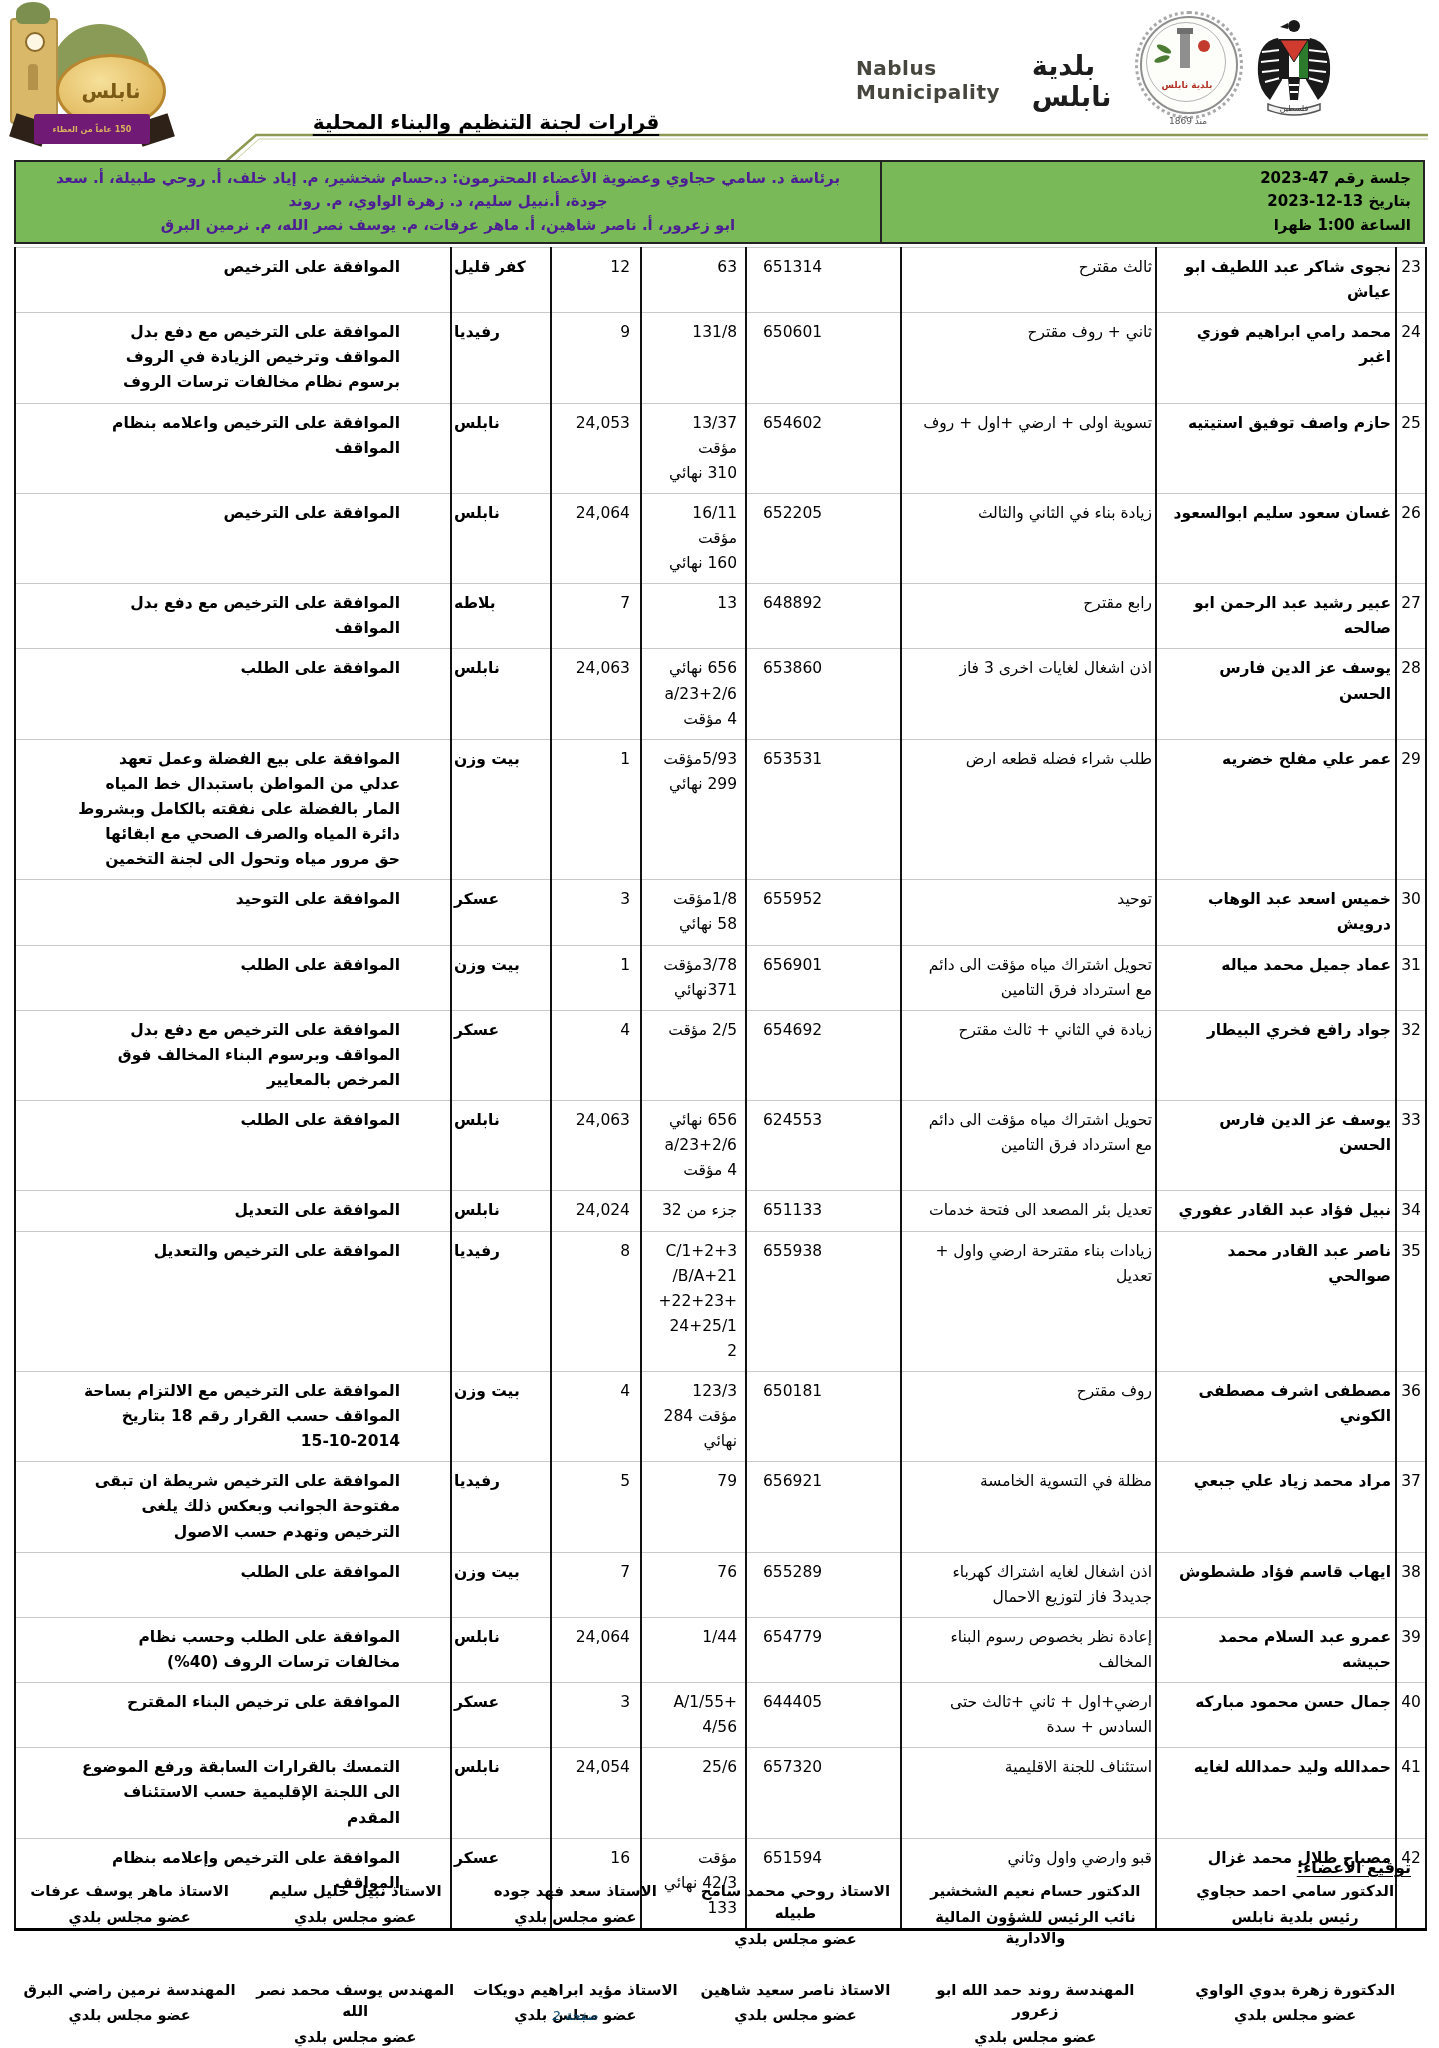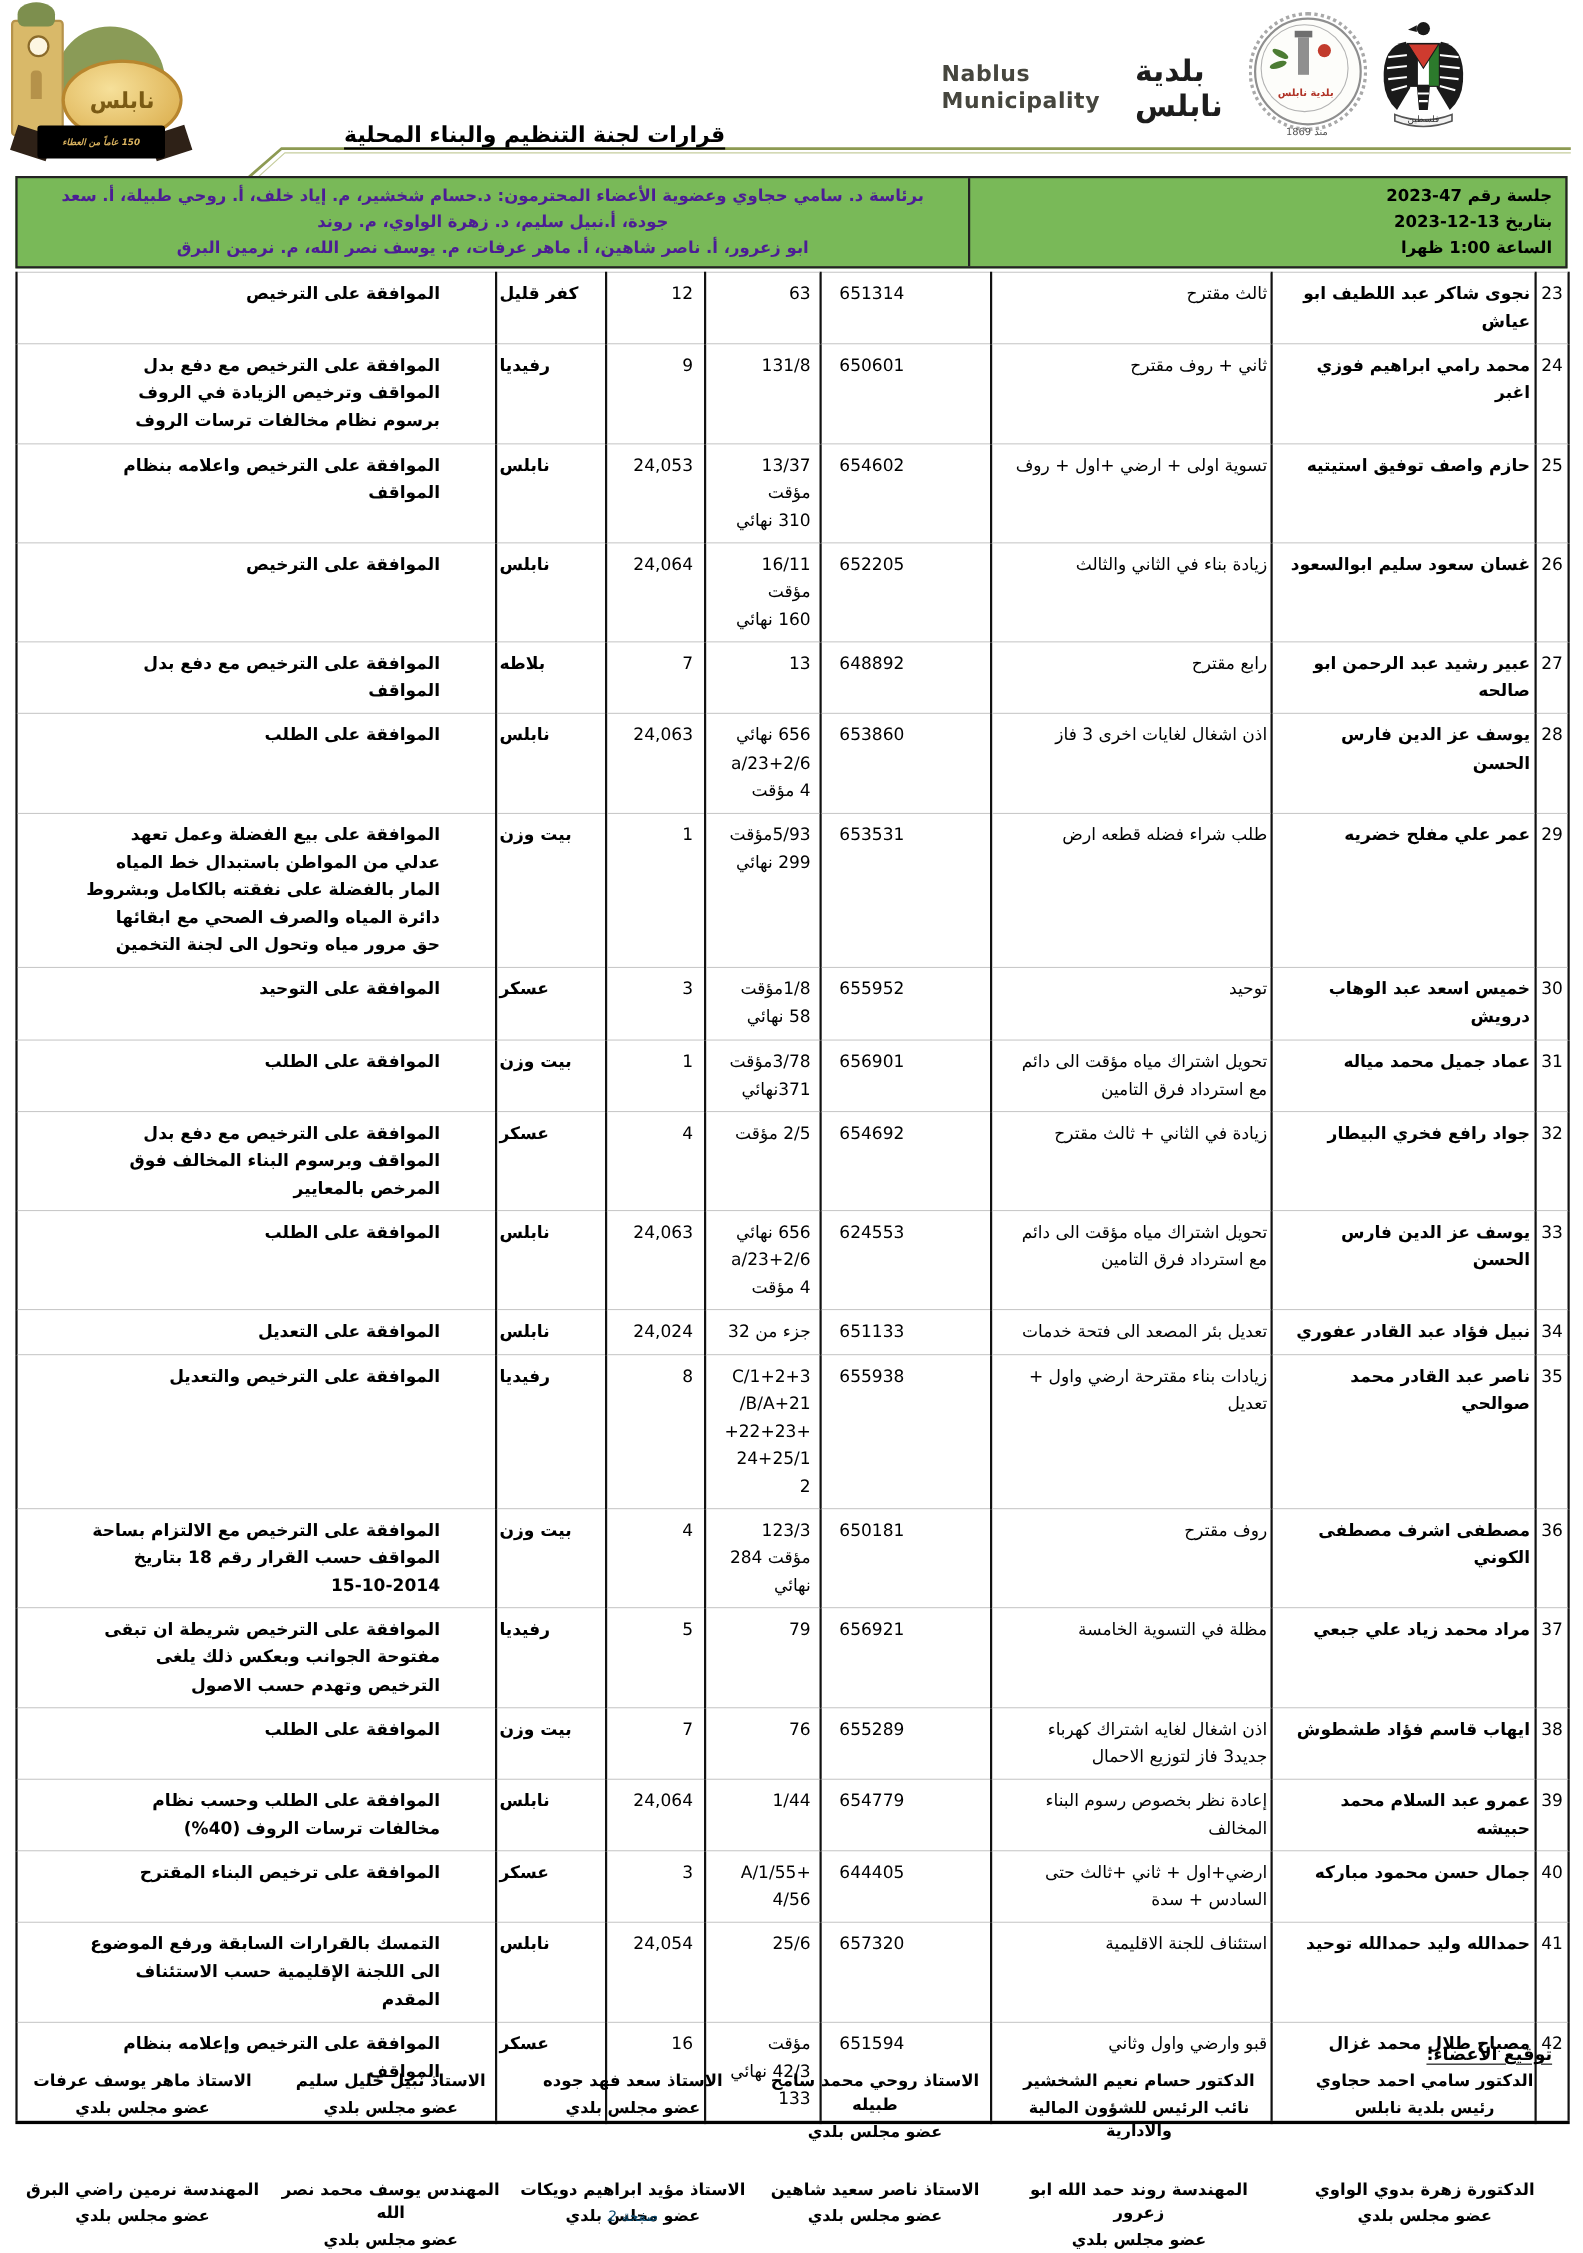--- a/index.html
+++ b/index.html
@@ -10,21 +10,21 @@
   #anniv-tower{position:absolute;left:4px;top:14px;width:44px;height:102px;background:#d9b969;border:2px solid #b5924a;border-radius:4px;}
   #anniv-tower .dome{position:absolute;left:4px;top:-18px;width:34px;height:22px;background:#7d8f4e;border-radius:50% 50% 6px 6px;}
   #anniv-tower .clock{position:absolute;left:13px;top:12px;width:16px;height:16px;background:#fdf6e2;border:2px solid #8a6a2a;border-radius:50%;}
   #anniv-tower .win{position:absolute;left:16px;top:44px;width:10px;height:26px;background:#b5924a;border-radius:4px 4px 0 0;}
   #anniv-dome{position:absolute;left:44px;top:20px;width:100px;height:62px;background:#8a9b57;border-radius:52px 52px 10px 10px;}
   #anniv-oval{position:absolute;left:50px;top:50px;width:104px;height:68px;background:radial-gradient(ellipse at 40% 35%,#f6e09a,#d8a844);border:3px solid #b8862e;border-radius:50%;display:flex;align-items:center;justify-content:center;font-size:20px;font-weight:bold;color:#7a5a14;}
   #anniv-ribbon{position:absolute;left:8px;top:106px;width:156px;height:44px;}
   #anniv-ribbon .wing{position:absolute;width:34px;height:24px;background:#2e2117;top:8px;}
   #anniv-ribbon .wing.l{left:-2px;transform:rotate(18deg);}
   #anniv-ribbon .wing.r{right:-2px;transform:rotate(-18deg);}
-  #anniv-ribbon .band{position:absolute;left:20px;top:4px;width:116px;height:30px;background:#000000;color:#d9b25f;font-size:8px;font-weight:bold;display:flex;align-items:center;justify-content:center;text-align:center;border-radius:3px;font-style:italic;}
+  #anniv-ribbon .band{position:absolute;left:20px;top:4px;width:116px;height:30px;background:#701a75;color:#d9b25f;font-size:8px;font-weight:bold;display:flex;align-items:center;justify-content:center;text-align:center;border-radius:3px;}
 
   #header-mark{position:absolute;left:856px;top:50px;width:286px;direction:ltr;display:flex;align-items:baseline;gap:8px;justify-content:flex-start;}
   #header-mark .en{font-size:20px;font-weight:bold;color:#46463e;letter-spacing:.5px;}
   #header-mark .ar{font-size:27px;font-weight:800;color:#1d1d1d;}
 
   #municipal-seal{position:absolute;left:1138px;top:14px;width:102px;height:122px;}
   #municipal-seal .ring{position:absolute;left:2px;top:2px;width:94px;height:94px;border:2px solid #8f8f8f;outline:3px dotted #a9a9a9;outline-offset:2px;border-radius:50%;background:#fdfdfa;}
   #municipal-seal .ring2{position:absolute;left:8px;top:8px;width:78px;height:78px;border:1px solid #b3b3b3;border-radius:50%;}
   #municipal-seal .tower{position:absolute;left:42px;top:20px;width:10px;height:34px;background:#8f8f8f;}
   #municipal-seal .tower:before{content:"";position:absolute;left:-3px;top:-6px;width:16px;height:6px;background:#6f6f6f;}
@@ -348,21 +348,21 @@
           <td class="request">ارضي+اول + ثاني +ثالث حتى السادس + سدة</td>
           <td class="file">644405</td>
           <td class="plot">A/1/55+
 4/56</td>
           <td class="block">3</td>
           <td class="location">عسكر</td>
           <td class="decision">الموافقة على ترخيص البناء المقترح</td>
         </tr>
         <tr>
           <td class="no">41</td>
-          <td class="name">حمدالله وليد حمدالله توحيد</td>
+          <td class="name">حمدالله وليد حمدالله لغايه</td>
           <td class="request">استئناف للجنة الاقليمية</td>
           <td class="file">657320</td>
           <td class="plot">25/6</td>
           <td class="block">24,054</td>
           <td class="location">نابلس</td>
           <td class="decision">التمسك بالقرارات السابقة ورفع الموضوع الى اللجنة الإقليمية حسب الاستئناف المقدم</td>
         </tr>
         <tr>
           <td class="no">42</td>
           <td class="name">مصباح طلال محمد غزال</td>

